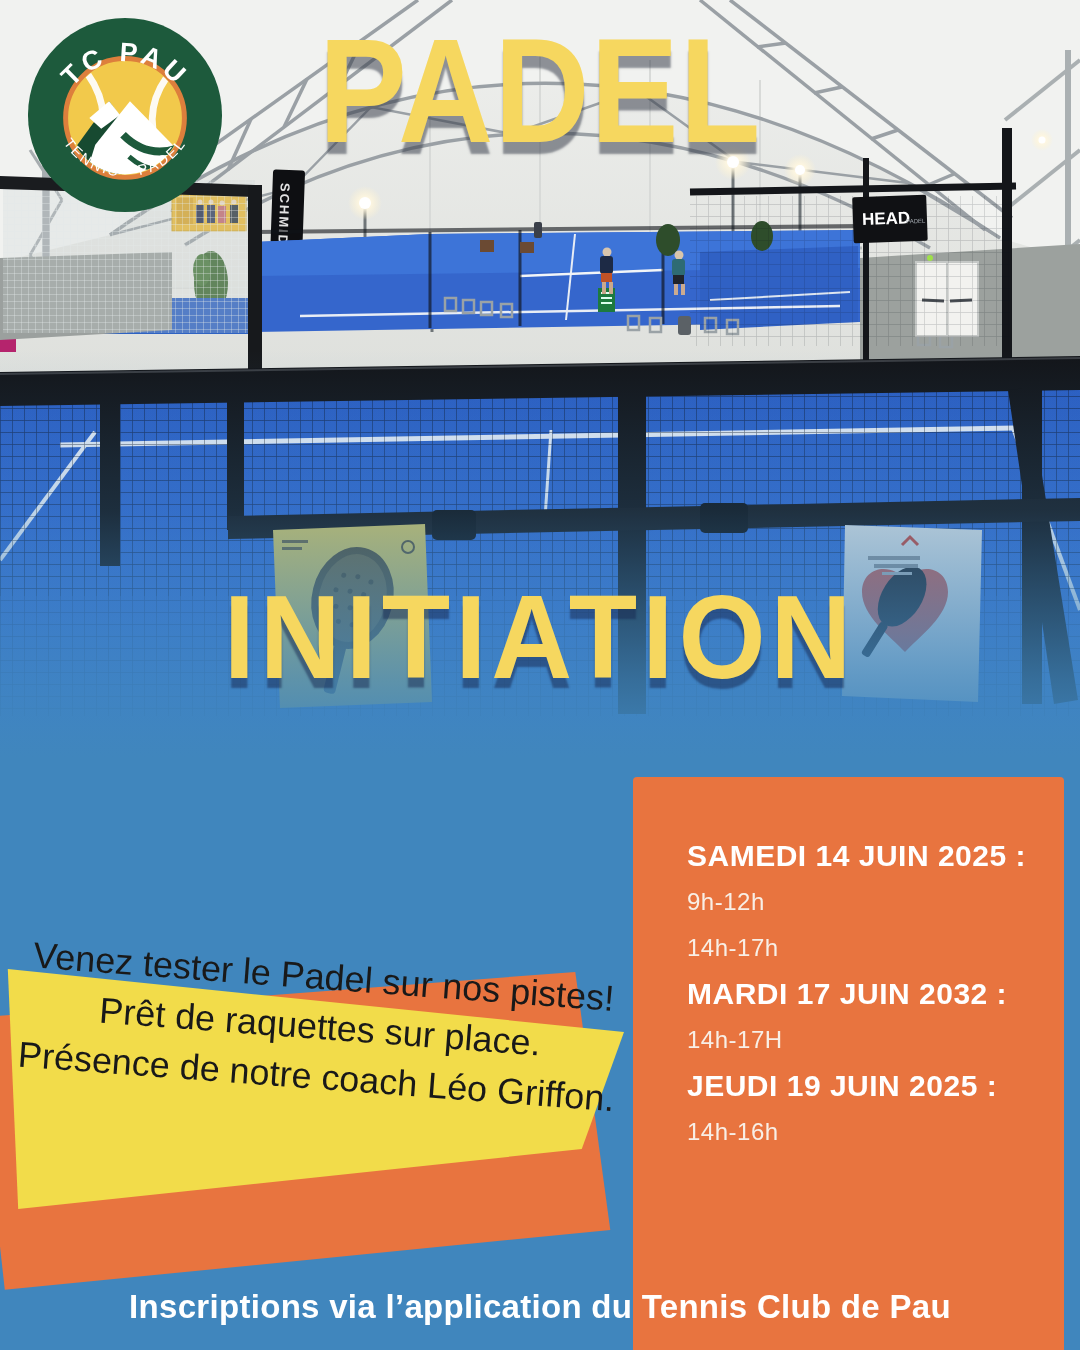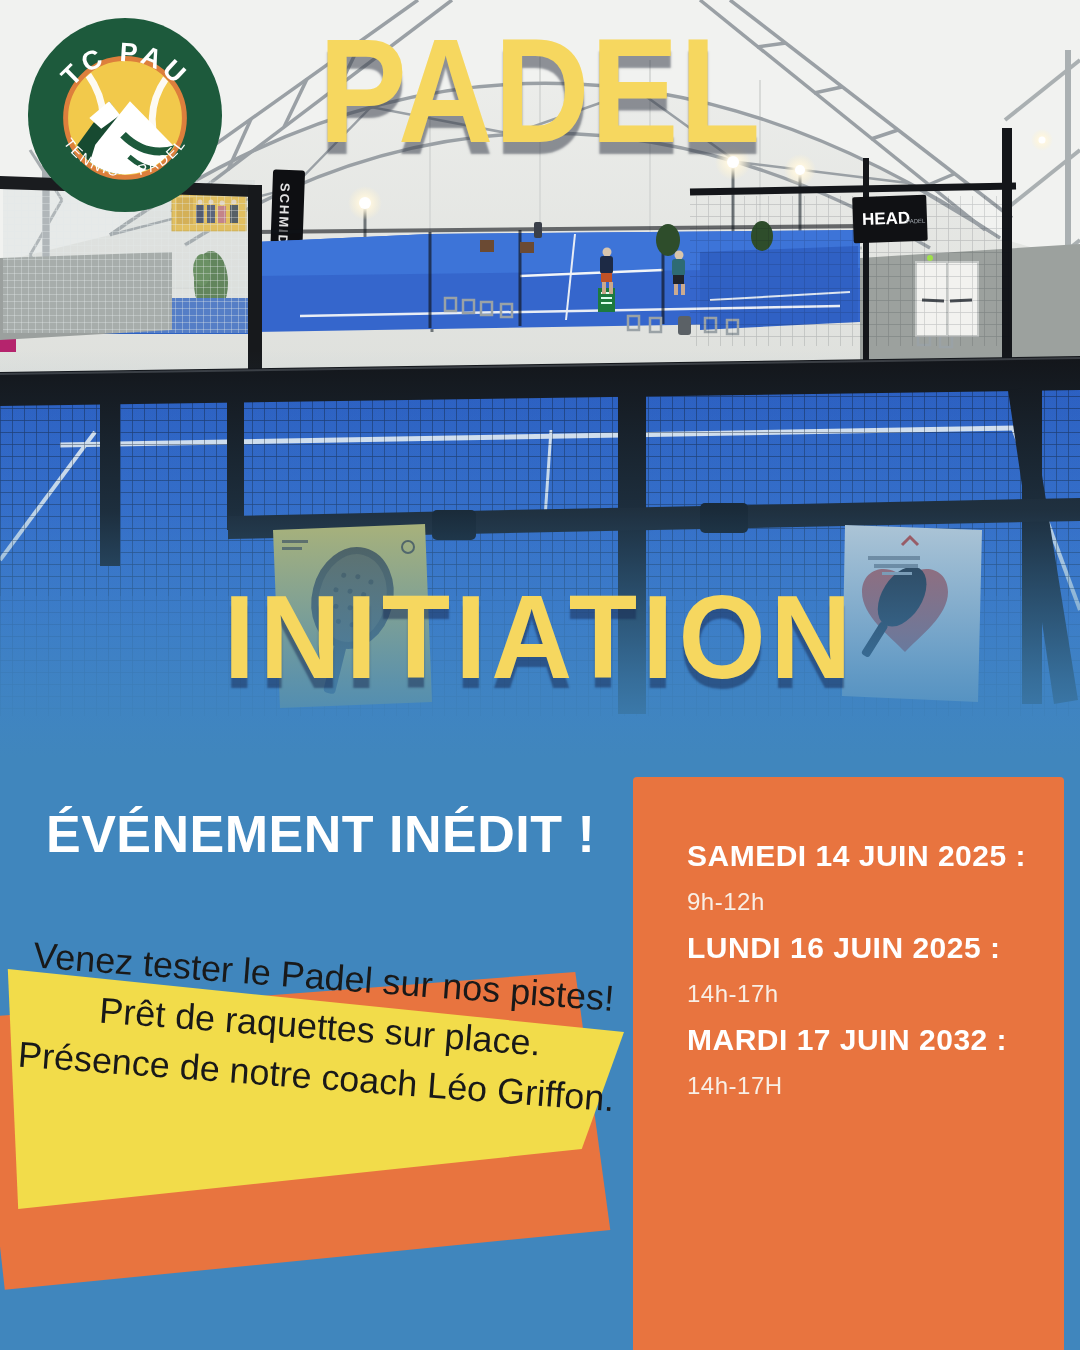--- a/index.html
+++ b/index.html
@@ -329,34 +329,35 @@
       </text>
       <text font-family="Liberation Sans, sans-serif" font-size="14.5" fill="#ffffff" letter-spacing="2.5">
         <textPath href="#arcBot" startOffset="50%" text-anchor="middle">TENNIS · PADEL</textPath>
       </text>
     </svg>
   </div>
 
   <div class="title-main">PADEL</div>
   <div class="title-sub">INITIATION</div>
 
-  <div class="event-heading">ÉVÉNEMENT INÉDIT !</div>
 
   <div class="promo-orange"></div>
   <div class="promo-yellow"></div>
   <div class="promo-text">
       <div>Venez tester le Padel sur nos pistes!</div>
       <div>Prêt de raquettes sur place.</div>
       <div>Présence de notre coach Léo Griffon.</div>
     </div>
 
   <div class="schedule">
     <div>
         <div class="sch-date">SAMEDI 14 JUIN 2025 :</div>
         <div class="sch-time">9h-12h</div>
-        <div class="sch-date">LUNDI 16 JUIN 2025 :</div>
         <div class="sch-time">14h-17h</div>
         <div class="sch-date">MARDI 17 JUIN 2032 :</div>
         <div class="sch-time">14h-17H</div>
+        <div class="sch-date">JEUDI 19 JUIN 2025 :</div>
+        <div class="sch-time">14h-16h</div>
       </div>
   </div>
 
+  <div class="footer">Inscriptions via l’application du Tennis Club de Pau</div>
 </div>
 
 </body></html>

